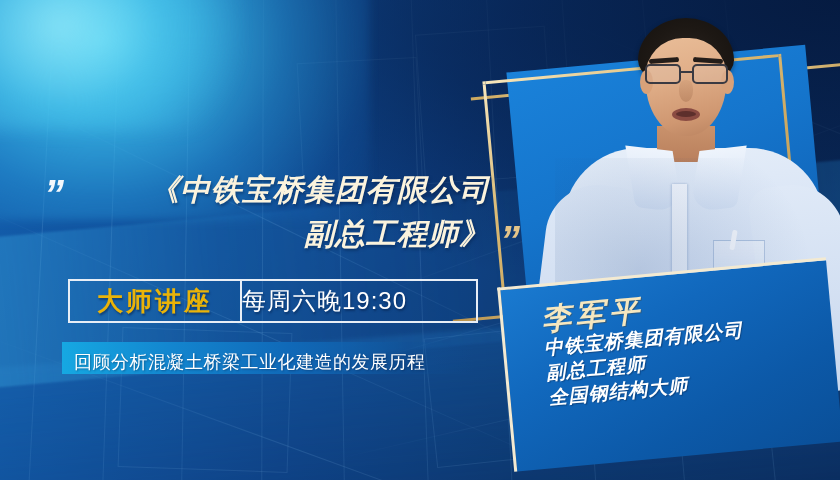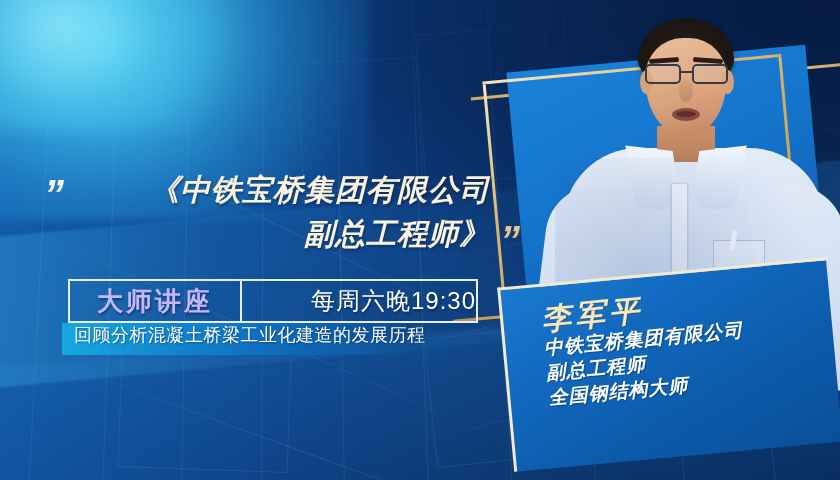--- a/index.html
+++ b/index.html
@@ -243,35 +243,35 @@
   .subtitle .s2{display:block;}
 
   
   .lecture-box{
     position:absolute;left:68px;top:279px;width:410px;height:44px;
     border:2px solid #e8eef6;
     display:flex;align-items:center;
   }
   .lec-a{
     flex:0 0 170px;text-align:center;
-    font-size:26px;font-weight:800;color:#c4b5fd;letter-spacing:3px;
+    font-size:26px;font-weight:800;color:#eab308;letter-spacing:3px;
     text-shadow:1px 2px 2px rgba(5,30,70,.5);
   }
   .lec-div{width:2px;height:100%;background:#e8eef6;}
   .lec-b{
-    flex:1;text-align:right;
+    flex:1;text-align:left;
     font-size:24px;font-weight:400;color:#ffffff;letter-spacing:1px;
     text-shadow:1px 2px 2px rgba(5,30,70,.5);
   }
 
   
   .bottom-bar{
-    position:absolute;left:62px;top:323px;width:412px;height:32px;
+    position:absolute;left:62px;top:342px;width:412px;height:32px;
     background:linear-gradient(to right,#16a8e2 0%,#1386cf 26%,#1069b8 55%,rgba(14,80,150,.35) 84%,rgba(14,75,142,0) 100%);
-    display:flex;align-items:flex-start;
+    display:flex;align-items:flex-end;
   }
   .bottom-bar span{
     padding-left:12px;
     font-size:18px;font-weight:400;color:#ffffff;letter-spacing:.5px;
     text-shadow:1px 1px 2px rgba(5,30,70,.45);
     white-space:nowrap;
   }
 </style>
 </head>
 <body>

